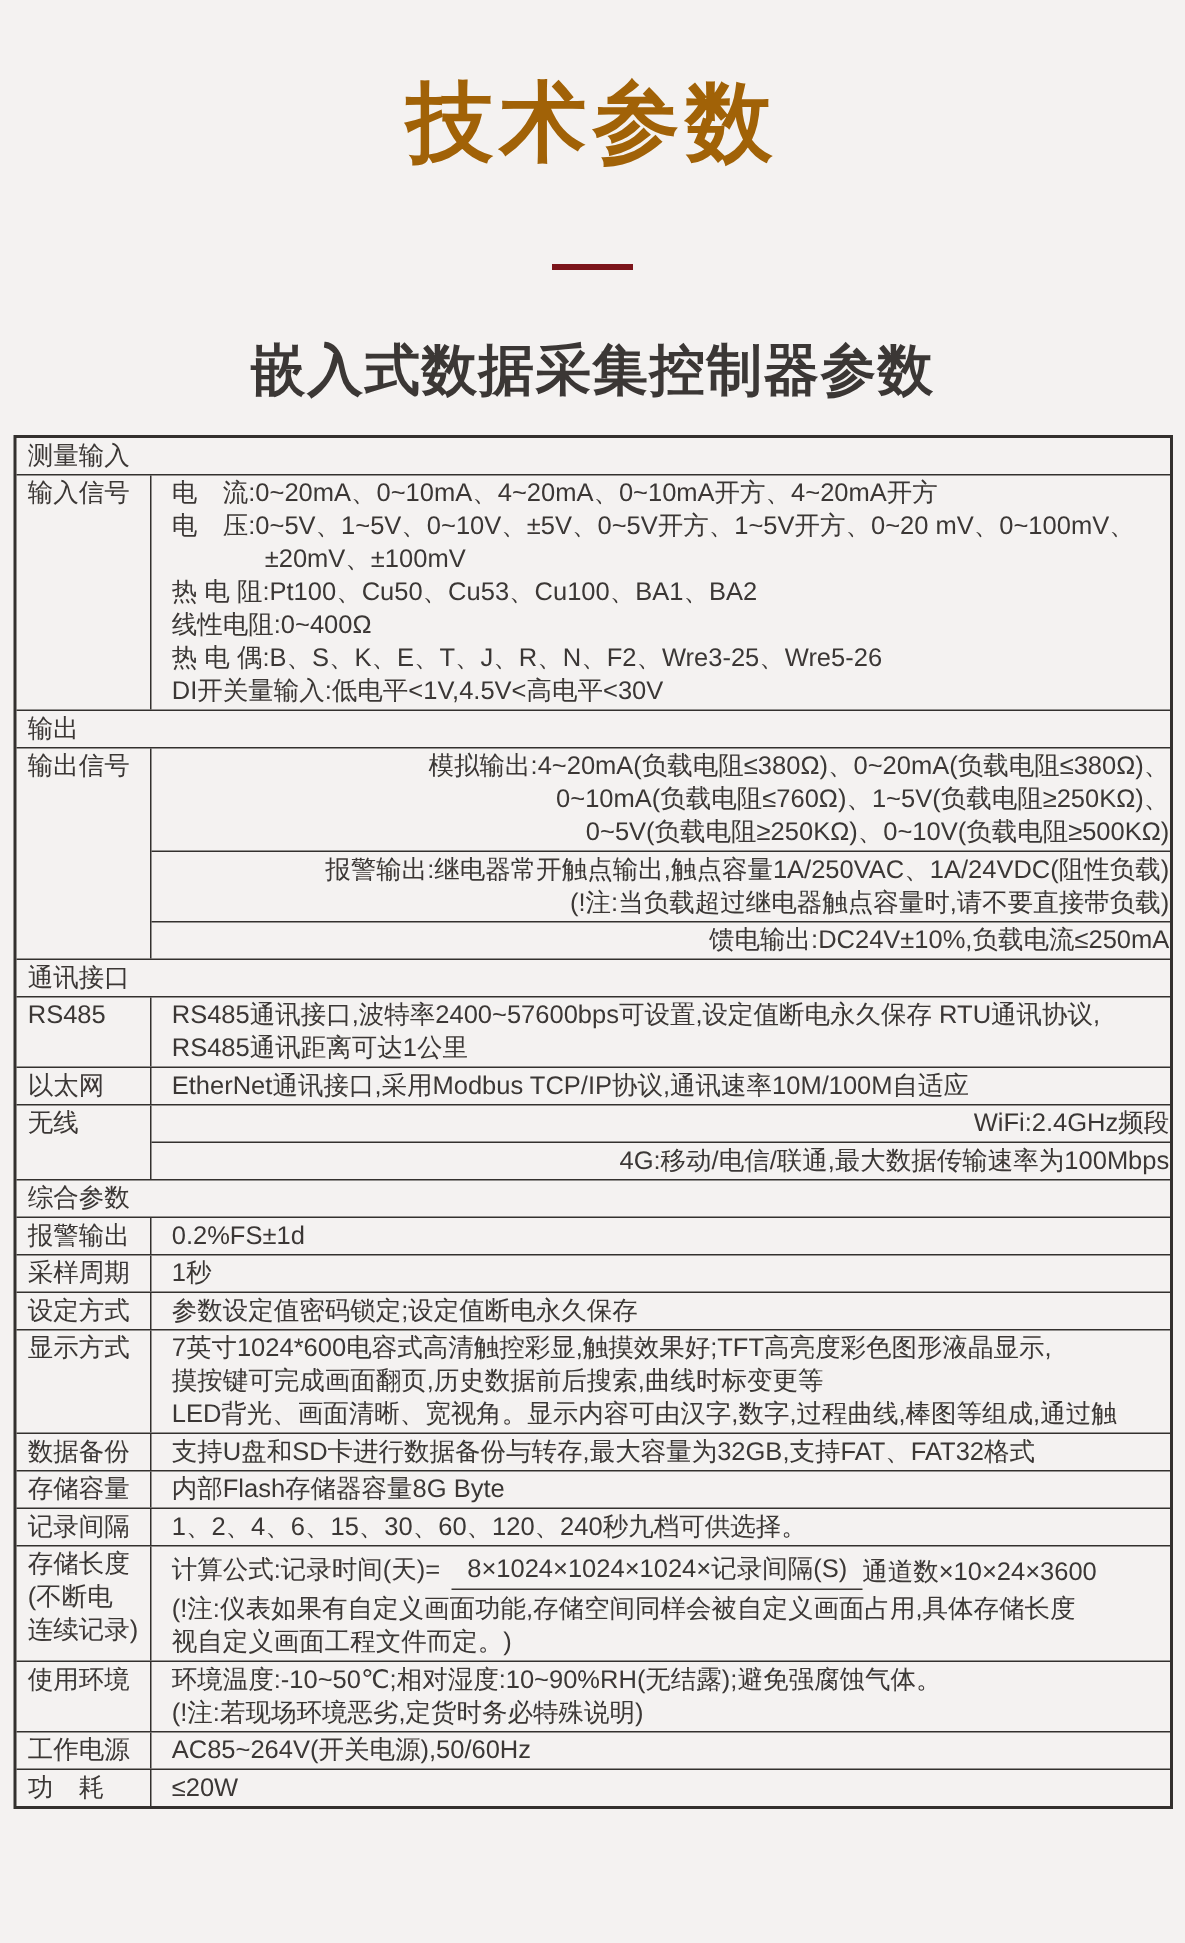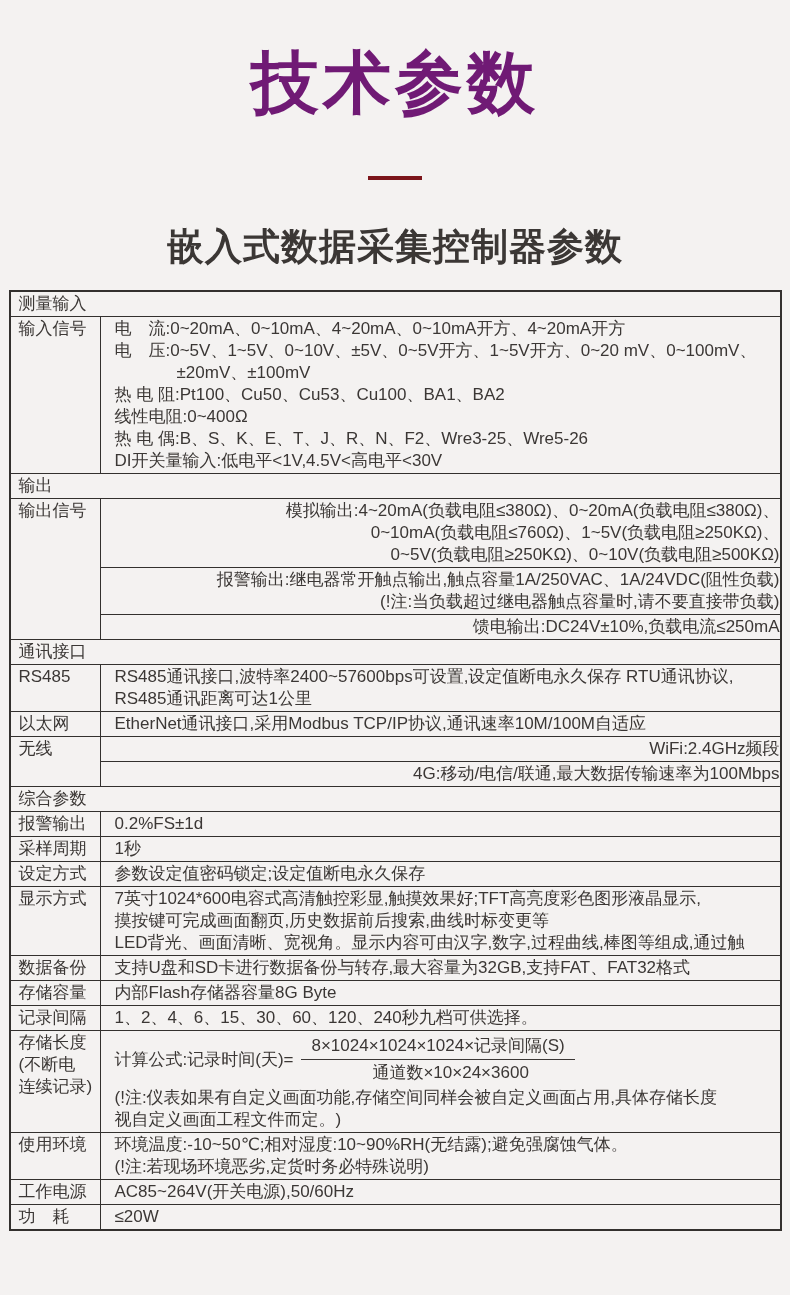--- a/index.html
+++ b/index.html
@@ -5,25 +5,25 @@
   * { margin:0; padding:0; box-sizing:border-box; }
   html,body { width:790px; height:1295px; }
   body {
     background:#f4f2f1;
     color:#3b3735;
     font-family:"Liberation Sans","DejaVu Sans",sans-serif;
     overflow:hidden;
   }
   .page-title{
     text-align:center;
-    font-size:68px;
+    font-size:58px;
     line-height:96px;
     font-weight:900;
     letter-spacing:4px;
-    color:#701a75;
+    color:#a16207;
     padding-top:34px;
   }
   .divider-dash{
     width:54px;height:4px;
     margin:46px auto 0;
   }
   .subtitle{
     text-align:center;
     font-size:37px;
     line-height:30px;
@@ -52,25 +52,25 @@
   .indent-v{ padding-left:76px; }
   .indent-a{ padding-left:90px; }
   .subrows{ padding:0; }
   .sub-row{ padding:1px 0; border-top:1.5px solid #33302e;text-align:right; }
   .sub-row:first-child{ border-top:none; }
   .formula-line{
     display:flex; align-items:center;
     padding-left:14px; margin:2px 0;
   }
   .fraction{
-    display:inline-flex; flex-direction:column; align-items:center;
+    display:inline-flex; align-items:center;
     margin-left:8px; text-align:center;
   }
   .fraction .numer{ line-height:24px; padding:0 10px 1px; border-bottom:1.7px solid #3b3735; }
-  .fraction .denom{ line-height:24px; padding-top:1px;margin-left:25px; }
+  .fraction .denom{ line-height:24px; padding-top:1px; }
 </style>
 </head>
 <body style="background: rgb(244, 242, 241);">
 
 <div class="page">
 
   <h1 class="page-title">技术参数</h1>
   <div class="divider-dash" style="background: rgb(124, 21, 27);"></div>
   <h2 class="subtitle">嵌入式数据采集控制器参数</h2>
 

